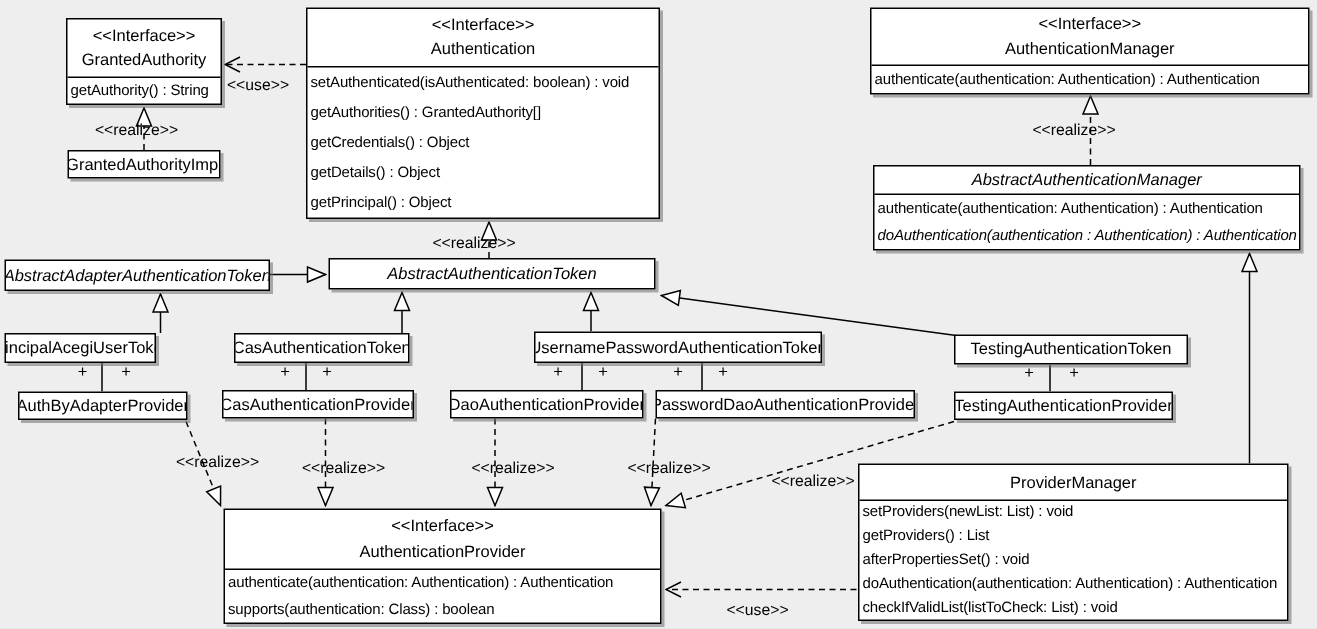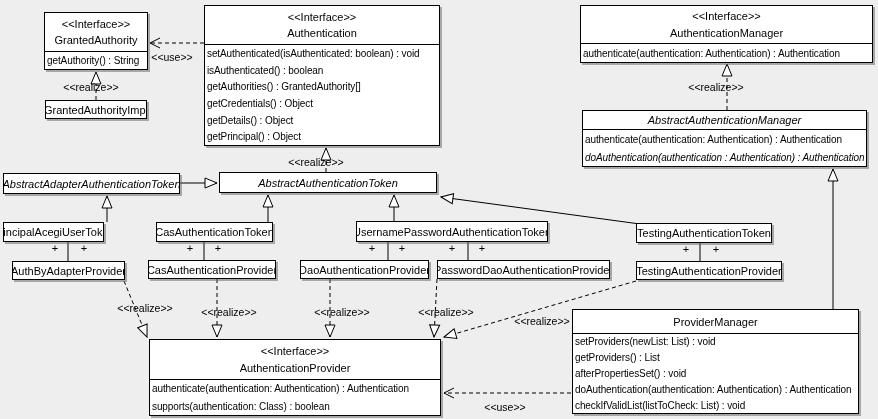--- a/index.html
+++ b/index.html
@@ -74,21 +74,20 @@
           <div class="name">GrantedAuthorityImpl</div>
         </div>
       </div>
       <div class="cls" style="left: 204px; top: 5px; width: 236px; height: 141px;">
         <div class="hdr" style="height: 38px;">
           <div class="stereo">&lt;&lt;Interface&gt;&gt;</div>
           <div class="name">Authentication</div>
         </div>
         <div class="methods">
           <div class="m">setAuthenticated(isAuthenticated: boolean) : void</div>
-          <div class="m">isAuthenticated() : boolean</div>
           <div class="m">getAuthorities() : GrantedAuthority[]</div>
           <div class="m">getCredentials() : Object</div>
           <div class="m">getDetails() : Object</div>
           <div class="m">getPrincipal() : Object</div>
         </div>
       </div>
       <div class="cls" style="left: 580px; top: 5px; width: 293px; height: 58px;">
         <div class="hdr" style="height: 37px;">
           <div class="stereo">&lt;&lt;Interface&gt;&gt;</div>
           <div class="name">AuthenticationManager</div>
@@ -124,21 +123,21 @@
       <div class="cls single" style="left: 156px; top: 222px; width: 117px; height: 20px;">
         <div class="hdr">
           <div class="name">CasAuthenticationToken</div>
         </div>
       </div>
       <div class="cls single" style="left: 356px; top: 221px; width: 192px; height: 21px;">
         <div class="hdr">
           <div class="name">UsernamePasswordAuthenticationToken</div>
         </div>
       </div>
-      <div class="cls single" style="left: 636px; top: 223px; width: 136px; height: 20px;">
+      <div class="cls single" style="left: 636px; top: 223px; width: 156px; height: 20px;">
         <div class="hdr">
           <div class="name">TestingAuthenticationToken</div>
         </div>
       </div>
       <div class="cls single" style="left: 12px; top: 261px; width: 113px; height: 19px;">
         <div class="hdr">
           <div class="name">AuthByAdapterProvider</div>
         </div>
       </div>
       <div class="cls single" style="left: 148px; top: 260px; width: 128px; height: 19px;">

